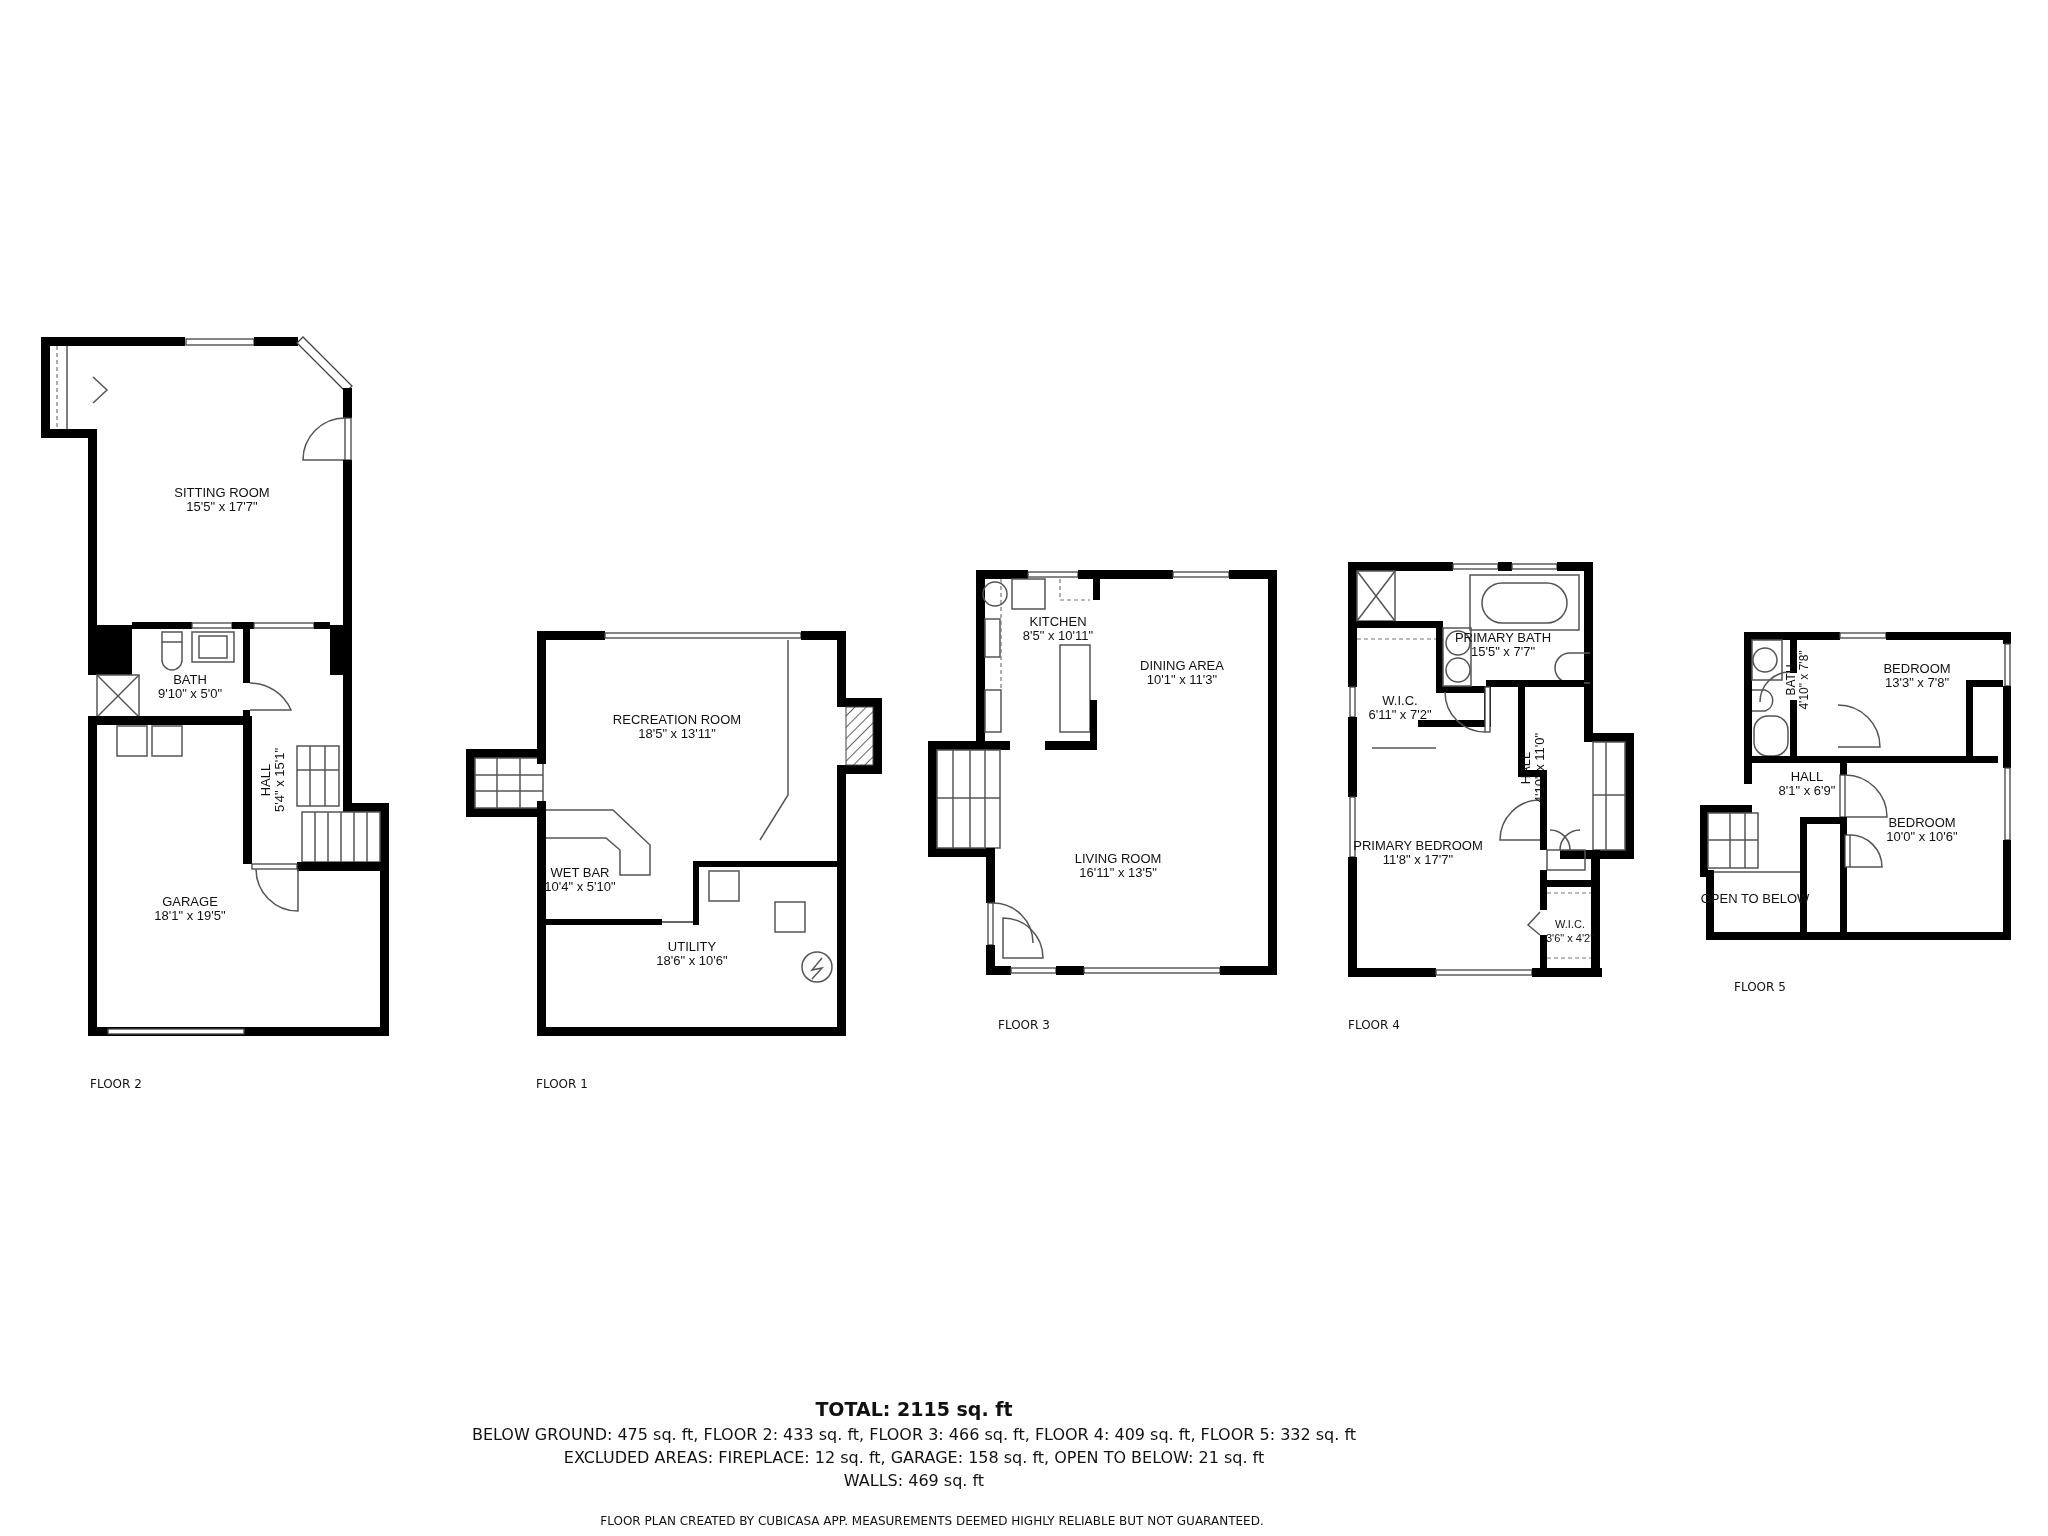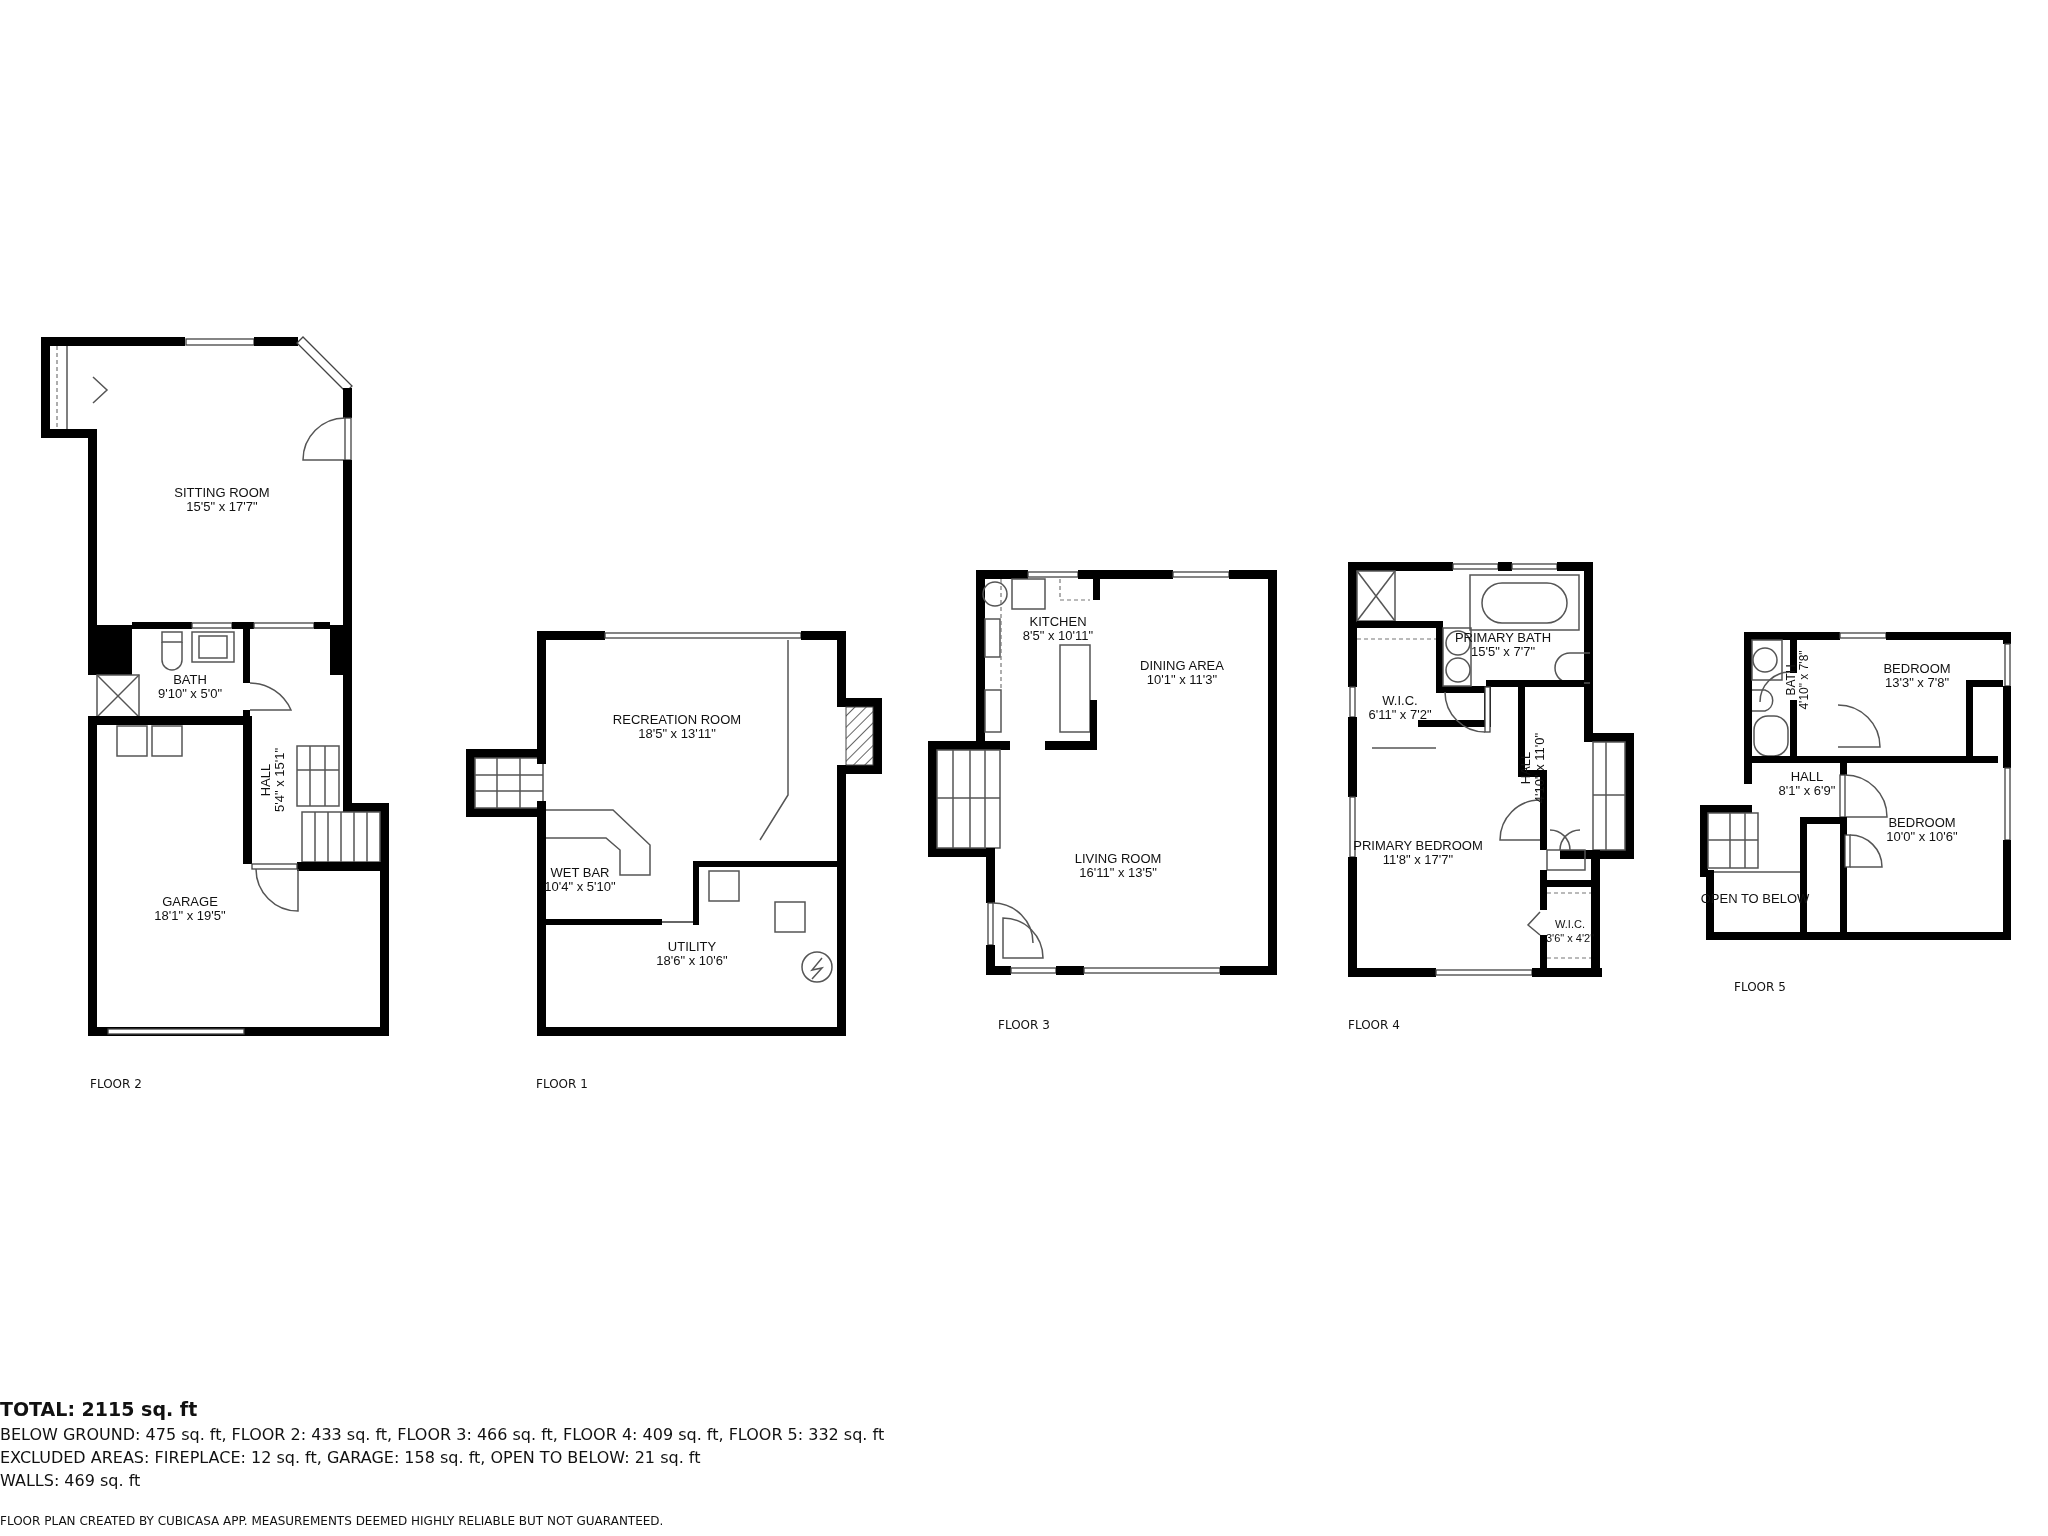--- a/index.html
+++ b/index.html
@@ -5,25 +5,25 @@
   html, body { margin: 0; padding: 0; background: #ffffff; }
   body { width: 2048px; height: 1536px; position: relative; overflow: hidden; font-family: "DejaVu Sans", sans-serif; }
   #plan { position: absolute; left: 0; top: 0; width: 2048px; height: 1536px; }
   .wall { fill: #000; }
   .thin { fill: none; stroke: #555; stroke-width: 1.5; }
   .thinb { fill: none; stroke: #333; stroke-width: 1.5; }
   .dash { fill: none; stroke: #777; stroke-width: 1.2; stroke-dasharray: 4 3; }
   .win { fill: #fff; stroke: #444; stroke-width: 1.3; }
   .room-label { font-family: "Liberation Sans", sans-serif; font-size: 13px; fill: #111; text-anchor: middle; }
   .floor-label { font-family: "DejaVu Sans", sans-serif; font-size: 12px; fill: #111; }
-  .footer { position: absolute; left: 0; width: 1828px; text-align: left; color: #111; font-family: "DejaVu Sans", sans-serif; }
+  .footer { position: absolute; left: 0; width: 1828px; text-align: center; color: #111; font-family: "DejaVu Sans", sans-serif; }
   .total { top: 1398px; font-size: 19px; font-weight: bold; }
   .line { font-size: 16px; line-height: 23px; }
   .l1 { top: 1423px; } .l2 { top: 1446px; } .l3 { top: 1469px; }
-  .credit { top: 1514px; font-size: 12px; }
+  .credit { top: 1514px; font-size: 12px; padding-left: 18px; }
 </style>
 </head>
 <body>
 
 <svg id="plan" viewBox="0 0 2048 1536" xmlns="http://www.w3.org/2000/svg">
 
   <g>
 
     <rect class="wall" x="41" y="337" width="56" height="9"></rect>
     <rect class="wall" x="41" y="337" width="9" height="100"></rect>

